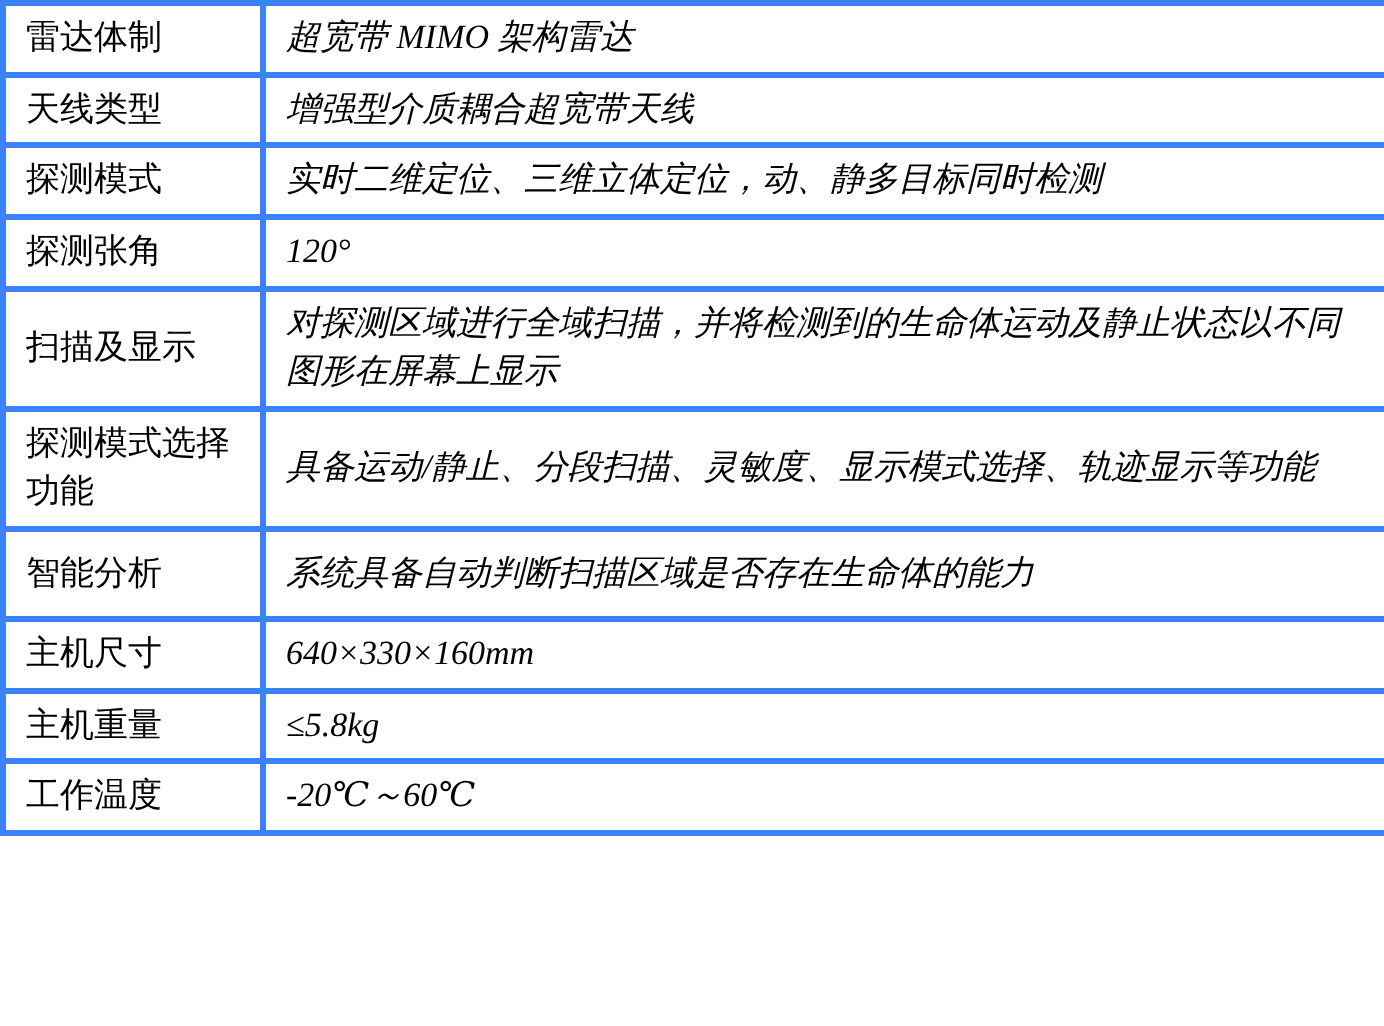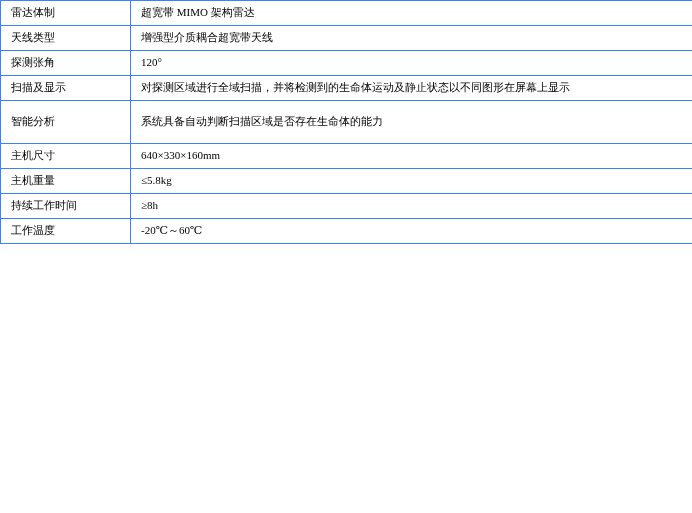--- a/index.html
+++ b/index.html
@@ -15,32 +15,33 @@
   }
   #spec-table {
     border-collapse: collapse;
     table-layout: fixed;
     width: 692px;
     margin: 0;
   }
   #spec-table col.c-label { width: 130px; }
   #spec-table col.c-value { width: 562px; }
   #spec-table td {
-    border: 1px solid #3b82f6;
+    border: 3px solid #3b82f6;
     padding: 4px 8px 4px 8px;
-    font-size: 11px;
+    font-size: 17px;
     line-height: 1.45;
     vertical-align: middle;
     word-break: break-all;
   }
   #spec-table td.label {
     padding-left: 10px;
   }
   #spec-table td.value {
     padding-left: 10px;
+    font-style: italic;
   }
   #spec-table tr.tall td {
     height: 34px;
   }
 </style>
 </head>
 <body>
 
 <table id="spec-table">
   <colgroup>
@@ -50,41 +51,45 @@
   <tbody>
       <tr>
         <td class="label">雷达体制</td>
         <td class="value">超宽带 MIMO 架构雷达</td>
       </tr>
       <tr>
         <td class="label">天线类型</td>
         <td class="value">增强型介质耦合超宽带天线</td>
       </tr>
       <tr>
+        <td class="label">探测模式</td>
+        <td class="value">实时二维定位、三维立体定位，动、静多目标同时检测</td>
+      </tr>
+      <tr>
         <td class="label">探测张角</td>
         <td class="value">120°</td>
       </tr>
       <tr>
         <td class="label">扫描及显示</td>
         <td class="value">对探测区域进行全域扫描，并将检测到的生命体运动及静止状态以不同图形在屏幕上显示</td>
+      </tr>
+      <tr class="tall">
+        <td class="label">探测模式选择功能</td>
+        <td class="value">具备运动/静止、分段扫描、灵敏度、显示模式选择、轨迹显示等功能</td>
       </tr>
       <tr class="tall">
         <td class="label">智能分析</td>
         <td class="value">系统具备自动判断扫描区域是否存在生命体的能力</td>
       </tr>
       <tr>
         <td class="label">主机尺寸</td>
         <td class="value">640×330×160mm</td>
       </tr>
       <tr>
         <td class="label">主机重量</td>
         <td class="value">≤5.8kg</td>
       </tr>
       <tr>
-        <td class="label">持续工作时间</td>
-        <td class="value">≥8h</td>
-      </tr>
-      <tr>
         <td class="label">工作温度</td>
         <td class="value">-20℃～60℃</td>
       </tr>
     </tbody>
 </table>
 
 </body></html>

